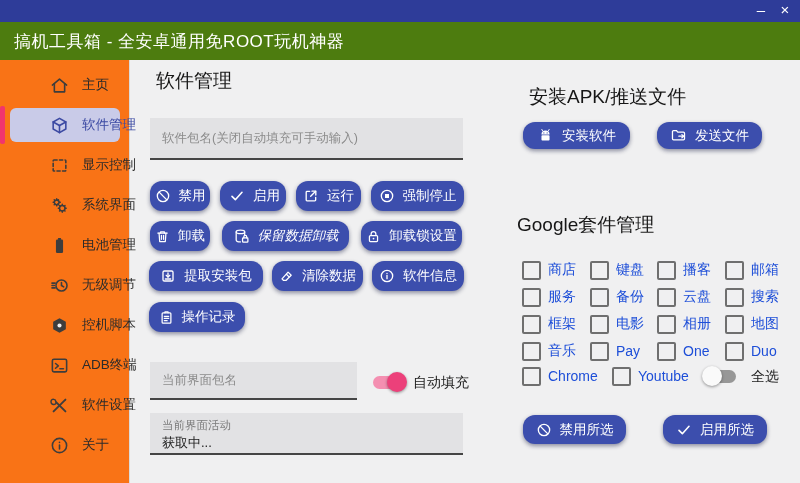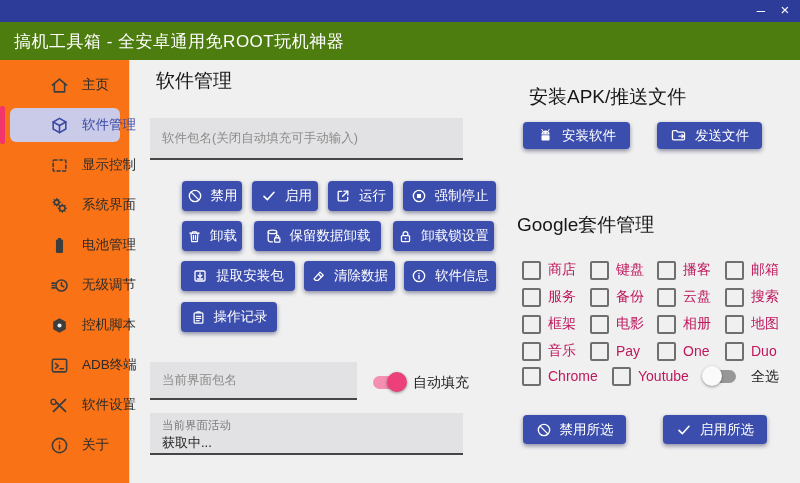--- a/index.html
+++ b/index.html
@@ -67,28 +67,28 @@
   .tfield::placeholder{color:#8b8b8b;opacity:1;}
   .afield{
     position:absolute;background:#e2e2e4;
     border-bottom:2px solid #454545;box-sizing:border-box;
     padding:5px 12px 0 12px;
   }
   .afield .flabel{font-size:11.5px;color:#7c7c7c;}
   .afield .fvalue{font-size:13px;color:#1c1c1c;font-weight:500;margin-top:1px;}
   
   .btn{
-    background:#3c4ead;color:#fff;border:none;border-radius:4px;
+    background:#3c4ead;color:#fff;border:none;border-radius:12px;
     display:inline-flex;align-items:center;justify-content:center;gap:8px;
     font-family:inherit;font-size:13.5px;height:30px;cursor:pointer;
     box-shadow:0 2px 4px rgba(15,20,60,.45);
     padding:0 6px;box-sizing:border-box;white-space:nowrap;
   }
   .btn svg{flex:0 0 auto;}
-  .btn-row{position:absolute;display:flex;margin-left:32px;}
+  .btn-row{position:absolute;display:flex;}
   
   .toggle{position:absolute;width:36px;height:20px;cursor:pointer;}
   .toggle .track{
     position:absolute;left:2px;top:4px;width:32px;height:13px;border-radius:7px;
   }
   .toggle .thumb{
     position:absolute;top:0;width:20px;height:20px;border-radius:50%;
     box-shadow:0 1px 3px rgba(0,0,0,.4);
   }
   .toggle.on .track{background:#f48fb1;}
@@ -100,21 +100,21 @@
   #google-grid{
     position:absolute;left:22px;top:201px;
     display:grid;grid-template-columns:68px 67px 68px 60px;
     row-gap:9px;
   }
   .gcell{display:flex;align-items:center;gap:7px;height:18px;cursor:pointer;}
   .cb{
     flex:0 0 15px;width:15px;height:15px;border:2px solid #6f6f6f;
     border-radius:2px;background:transparent;box-sizing:content-box;
   }
-  .gcell .glabel{font-size:14px;color:#be185d;white-space:nowrap;}
+  .gcell .glabel{font-size:14px;color:#1d4ed8;white-space:nowrap;}
   .row5-cell{position:absolute;top:307px;}
 </style>
 </head>
 <body>
 
 <div id="titlebar-top">
   <span class="winbtn" id="min-btn">–</span>
   <span class="winbtn" id="close-btn">×</span>
 </div>
 <div id="titlebar-main">
@@ -250,21 +250,21 @@
   <div class="btn-row" style="left:20px;top:161px;gap:12px;">
     <button class="btn" style="width:60px;">
       <svg width="15" height="15" viewBox="0 0 24 24" fill="none" stroke="#fff" stroke-width="2" stroke-linecap="round" stroke-linejoin="round">
           <path d="M4.5 6.5 H19.5"></path>
           <path d="M9 6.5 V4.5 H15 V6.5"></path>
           <path d="M6.5 6.5 L7.5 20 H16.5 L17.5 6.5"></path>
           <path d="M10.3 10 V16.5 M13.7 10 V16.5"></path>
         </svg>
       <span>卸载</span>
     </button>
-    <button class="btn" style="width:127px;">
+    <button class="btn" style="width:127px;font-style:italic;">
       <svg width="17" height="17" viewBox="0 0 24 24" fill="none" stroke="#fff" stroke-width="1.8" stroke-linecap="round">
           <ellipse cx="10.5" cy="5.5" rx="6" ry="2.5"></ellipse>
           <path d="M4.5 5.5 V17 c0 1.5 2.7 2.7 6 2.7"></path>
           <path d="M16.5 5.5 V10"></path>
           <rect x="13.5" y="14" width="7.5" height="6" rx="1"></rect>
           <path d="M15.2 14 V12.6 a2.1 2.1 0 0 1 4.2 0 V14"></path>
         </svg>
       <span>保留数据卸载</span>
     </button>
     <button class="btn" style="width:101px;">

